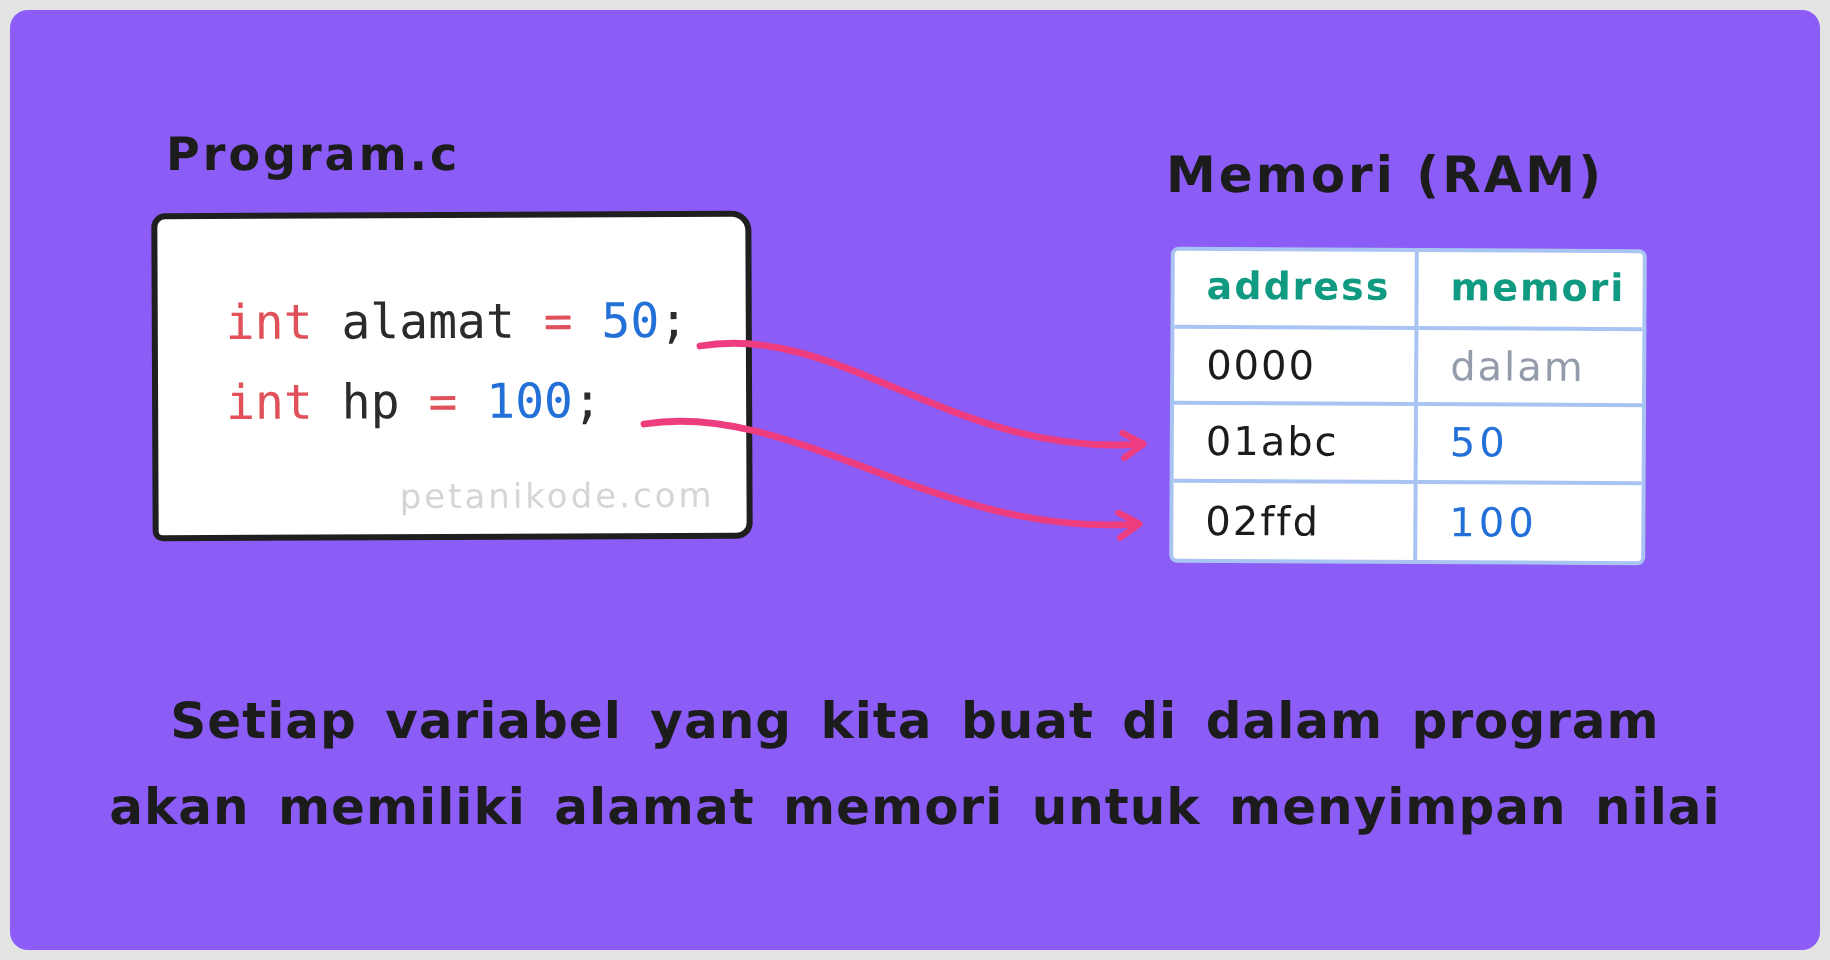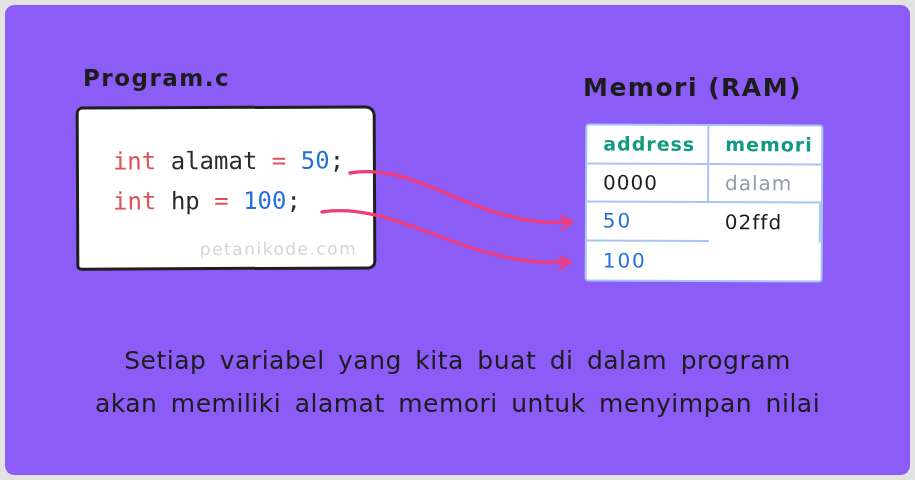--- a/index.html
+++ b/index.html
@@ -37,21 +37,21 @@
   .cell .val-num{color:var(--number); letter-spacing:2px;}
   .cell .addr{color:var(--ink);}
 
   
   .arrows{position:absolute; left:300px; top:140px; width:300px; height:140px;}
   .arrow-path{stroke:var(--arrow); fill:none; stroke-width:3.4; stroke-linecap:round;}
   .arrow-head{stroke:var(--arrow); fill:none; stroke-width:2; stroke-linecap:round; stroke-linejoin:round;}
 
   
   .caption{position:absolute; left:0; right:0; top:334px; text-align:center;
-           font-size:25px; font-weight:400; line-height:43px; letter-spacing:0.5px; word-spacing:5px; color:var(--ink);}
+           font-size:25px; font-weight:700; line-height:43px; letter-spacing:0.5px; word-spacing:5px; color:var(--ink);}
 </style>
 </head>
 <body>
 
 <div class="frame">
 
   <div class="program-title">Program.c</div>
 
   <div class="code-box">
     <div class="code-line l1"><span class="kw">int</span><span> alamat </span><span class="kw">=</span><span class="num"> 50</span><span>;</span></div>
@@ -65,20 +65,23 @@
     <div class="cell col1 rule head">address</div>
     <div class="cell rule head">memori</div>
 
     <div class="cell col1 rule">
         <span class="addr">0000</span>
       </div>
     <div class="cell rule">
         <span class="val-null">dalam</span>
       </div>
 
+    <div class="cell col1 rule">
+        <span class="addr">01abc</span>
+      </div>
     <div class="cell rule">
         <span class="val-num">50</span>
       </div>
 
     <div class="cell col1">
         <span class="addr">02ffd</span>
       </div>
     <div class="cell">
         <span class="val-num">100</span>
       </div>

